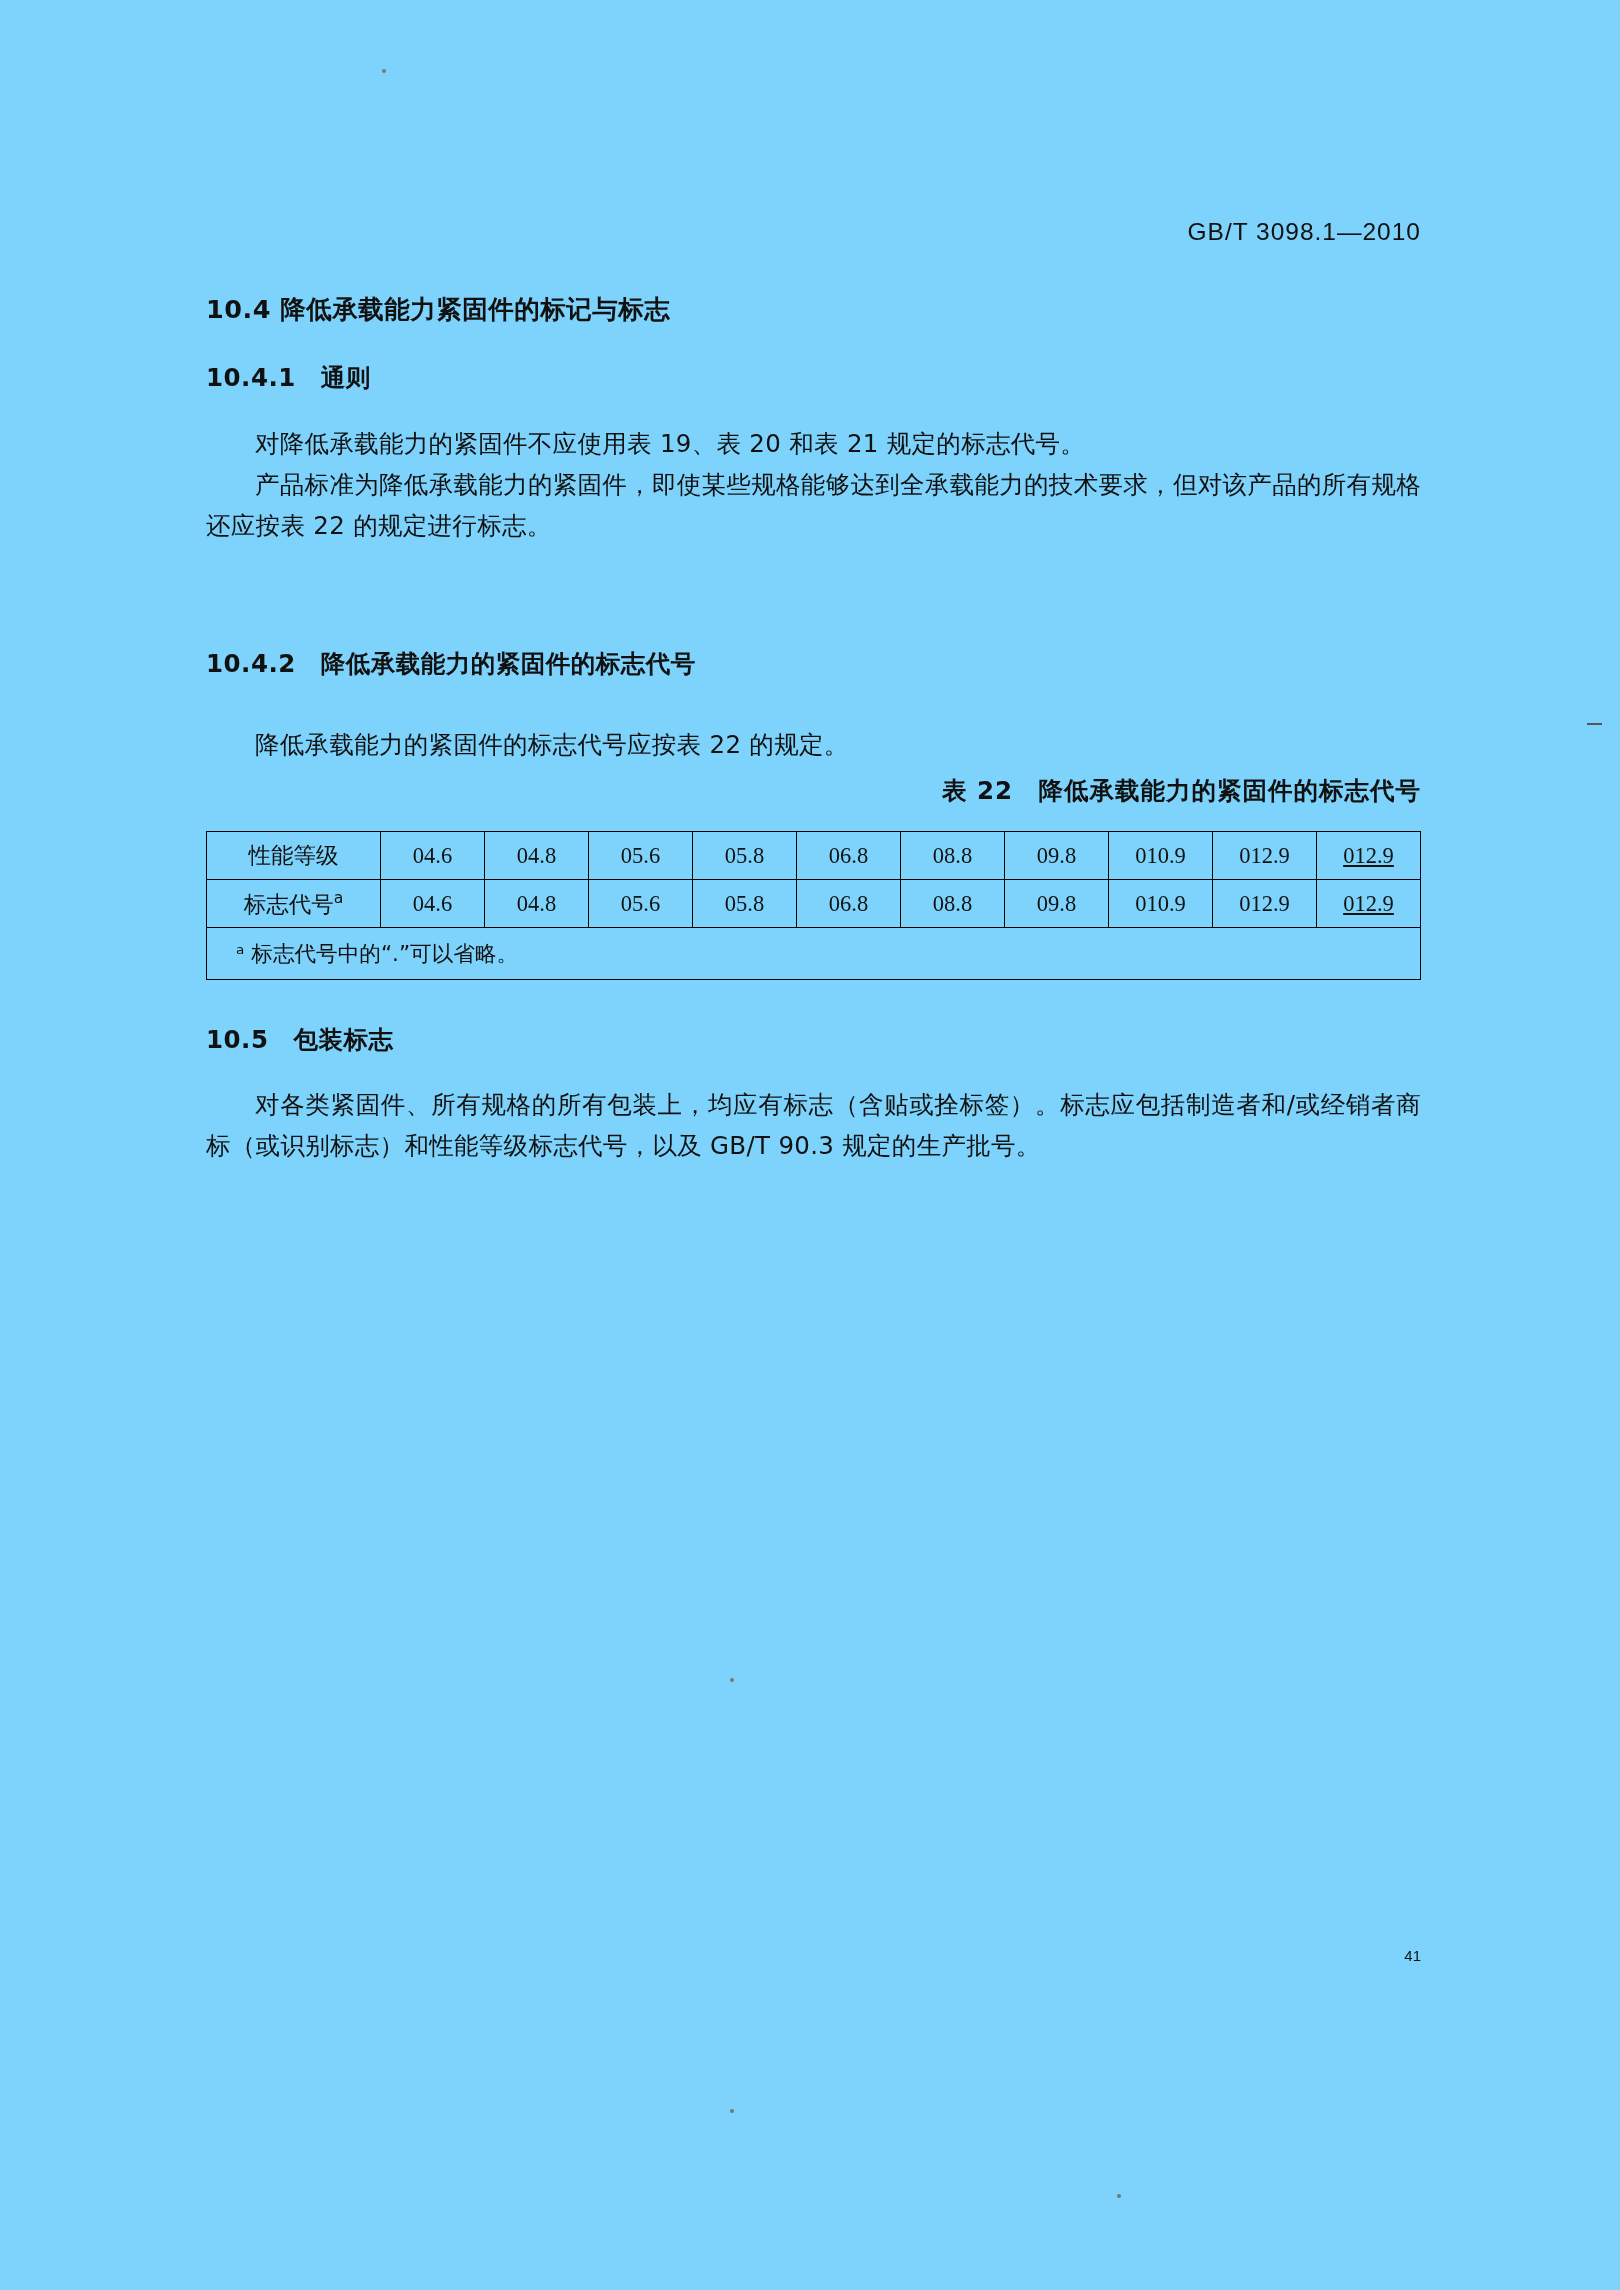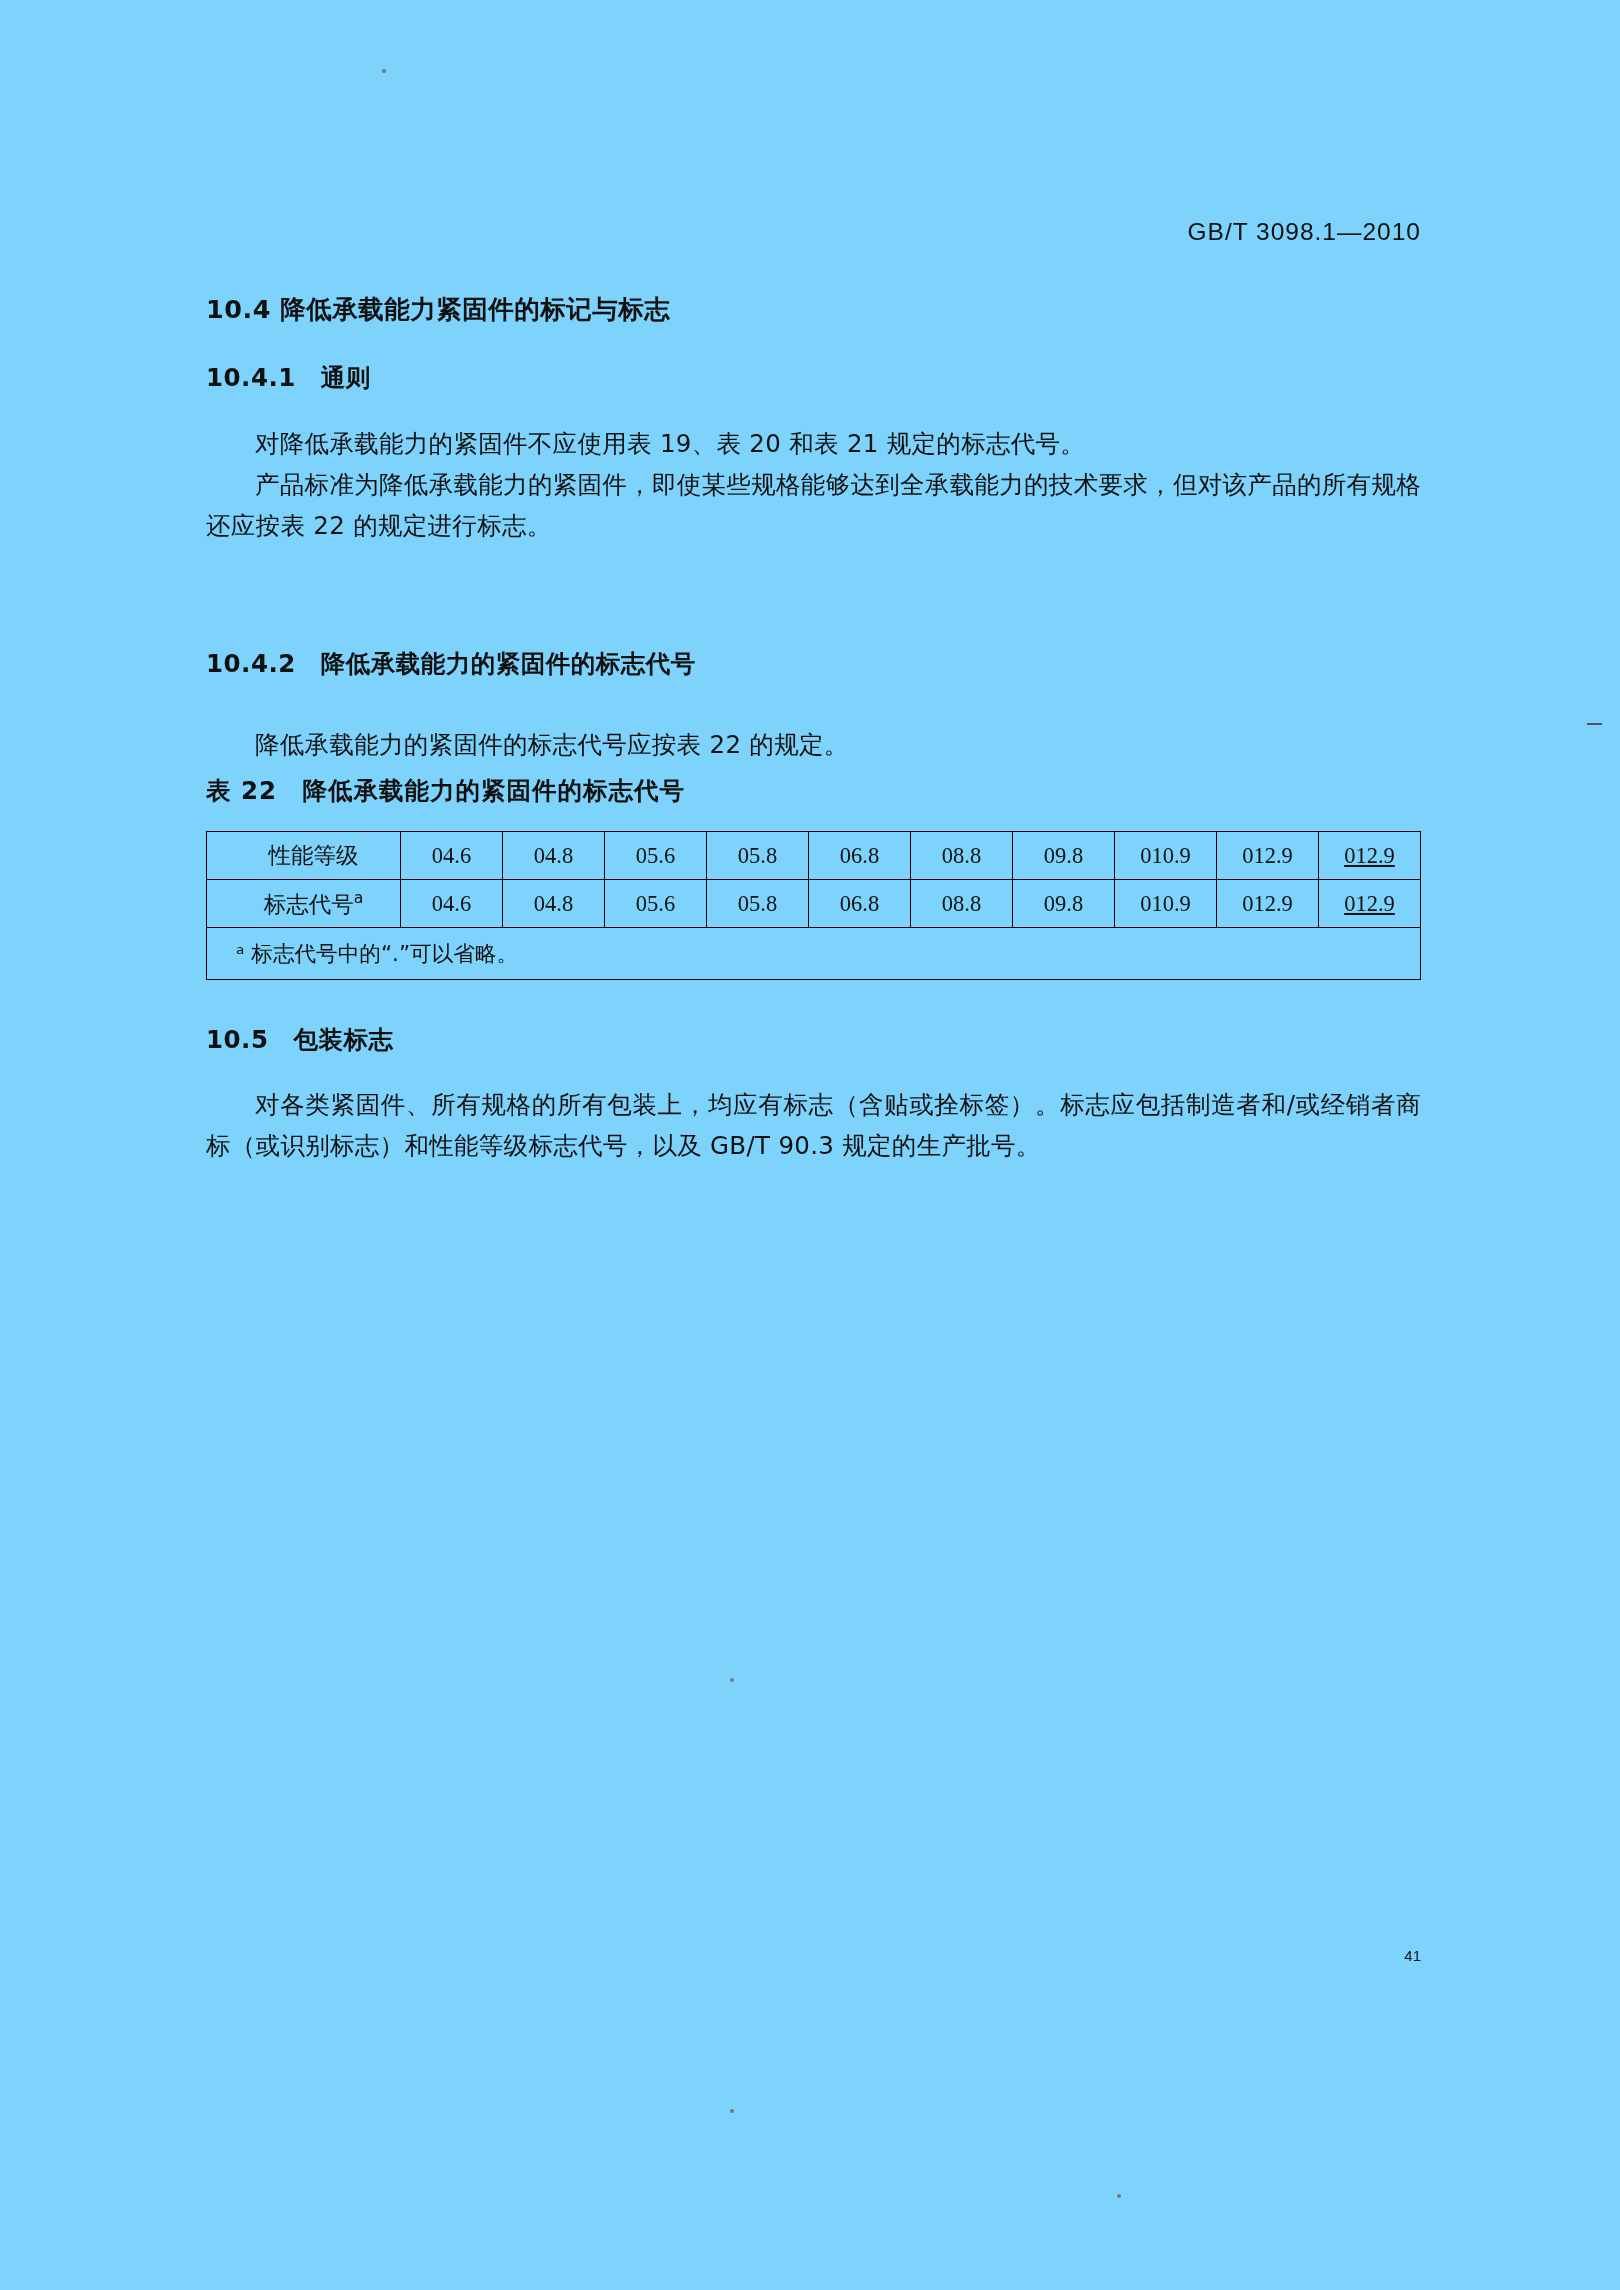--- a/index.html
+++ b/index.html
@@ -102,42 +102,41 @@
     margin: 0;
     text-align: justify;
     letter-spacing: 0.3px;
   }
   p.indent {
     text-indent: 49px;
   }
   .tbl-caption {
     font-size: 24.5px;
     font-weight: bold;
-    text-align: left;
+    text-align: right;
     margin: 0;
     letter-spacing: 1px;
   }
   table.data {
     border-collapse: collapse;
     width: 1215px;
     table-layout: fixed;
   }
   table.data td {
     border: 1px solid #000;
     font-size: 22.5px;
     text-align: center;
     height: 47px;
     font-family: "Liberation Serif", serif;
     padding: 0;
   }
   table.data td.rowhead {
     font-family: "DejaVu Sans", sans-serif;
     font-size: 22.5px;
     width: 173px;
-    padding-left: 20px;
   }
   table.data td.note {
     text-align: left;
     font-family: "DejaVu Sans", sans-serif;
     font-size: 21.6px;
     padding-left: 29px;
     height: 51px;
     border-top: 1px solid #000;
   }
   .uline {

